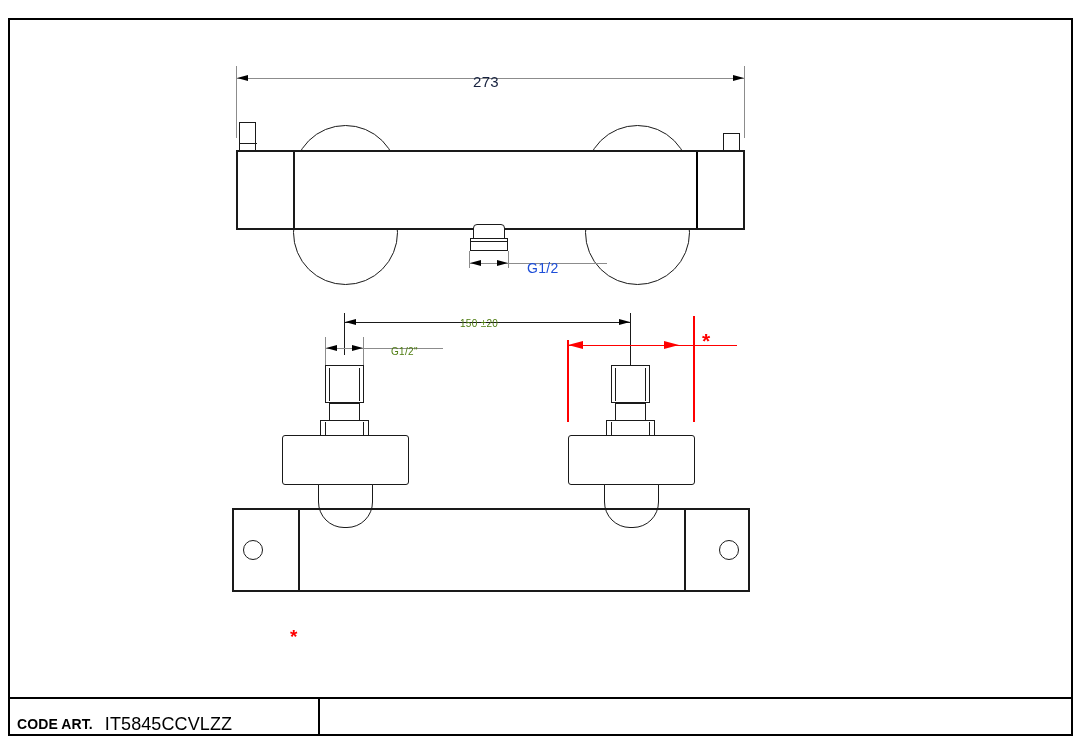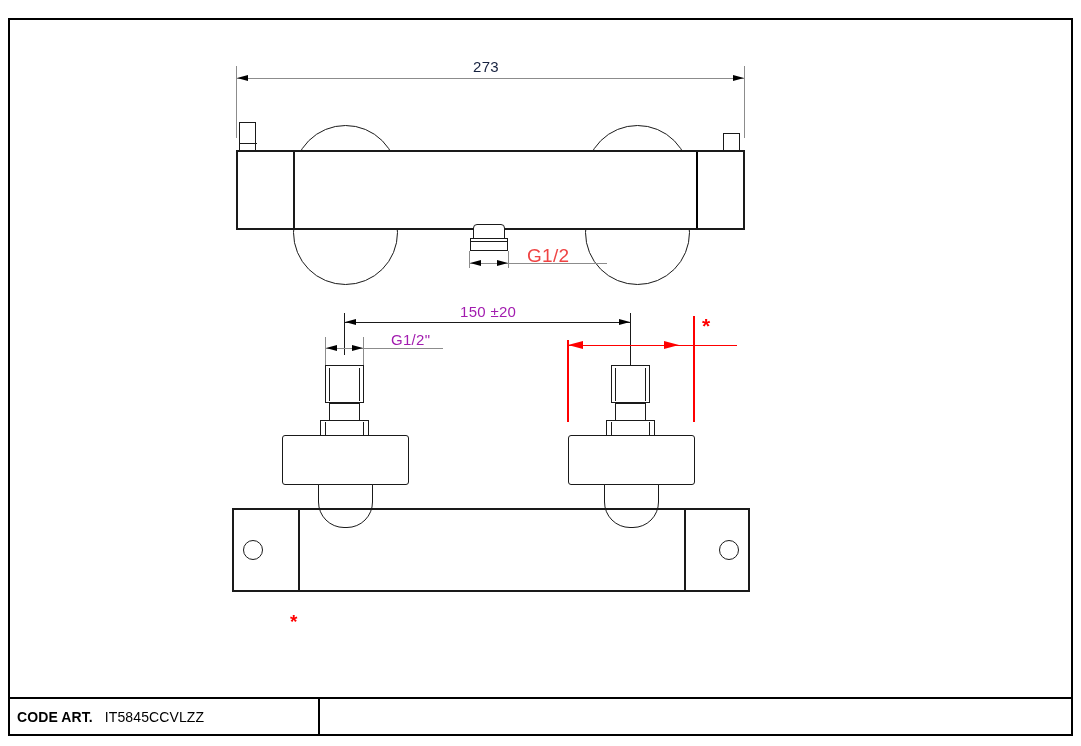--- a/index.html
+++ b/index.html
@@ -48,21 +48,21 @@
     align-items: center;
     padding-left: 9px;
   }
   #code-label {
     font-size: 14px;
     font-weight: bold;
     color: #000;
     letter-spacing: 0.1px;
   }
   #code-value {
-    font-size: 14px;
+    font-size: 18px;
     color: #000;
     margin-left: 12px;
     letter-spacing: 0.1px;
   }
   
   #logo {
     position: absolute;
     left: 810px;
     top: 678px;
     width: 262px;
@@ -121,27 +121,27 @@
     position: absolute;
     font-family: "Liberation Sans", sans-serif;
     white-space: nowrap;
   }
   .dim-text {
     font-size: 15px;
     color: #16213f;
     letter-spacing: 0.3px;
   }
   .dim-text-dark {
-    font-size: 15px;
-    color: #a21caf;
+    font-size: 10px;
+    color: #4d7c0f;
     letter-spacing: 0.3px;
   }
   .dim-text-gold {
-    font-size: 19px;
-    color: #ef4444;
+    font-size: 14px;
+    color: #1d4ed8;
     letter-spacing: 0.3px;
   }
   .star {
     font-size: 21px;
     color: #ff0000;
     font-weight: bold;
     line-height: 1;
   }
   
   .arr {
@@ -185,21 +185,21 @@
     font-size: 19px;
     font-weight: bold;
   }
   #legend .lgrow {
     white-space: nowrap;
     height: 21px;
   }
   #legend .bk { color: #000; font-weight: bold; }
   #legend .rd { color: #ff0000; font-weight: normal; }
   #legend .dash { color: #000; }
-  .nosel { user-select: none; }
+  .nosel { user-select: none; margin-top: 15px; }
 </style>
 </head>
 <body>
 
 <div id="sheet">
 
   <div id="frame"></div>
 
   <div>
 

